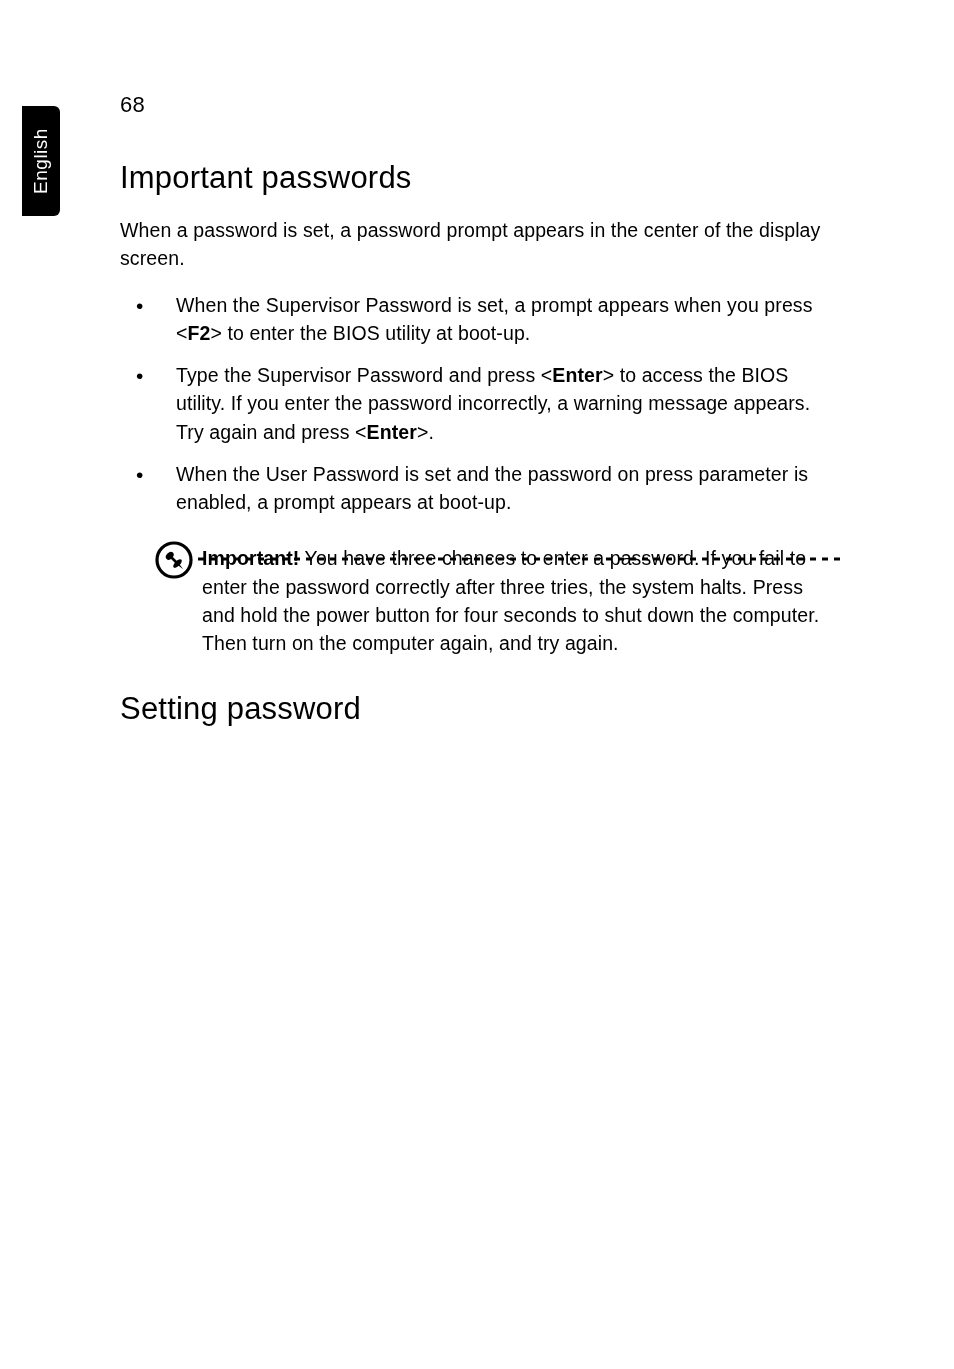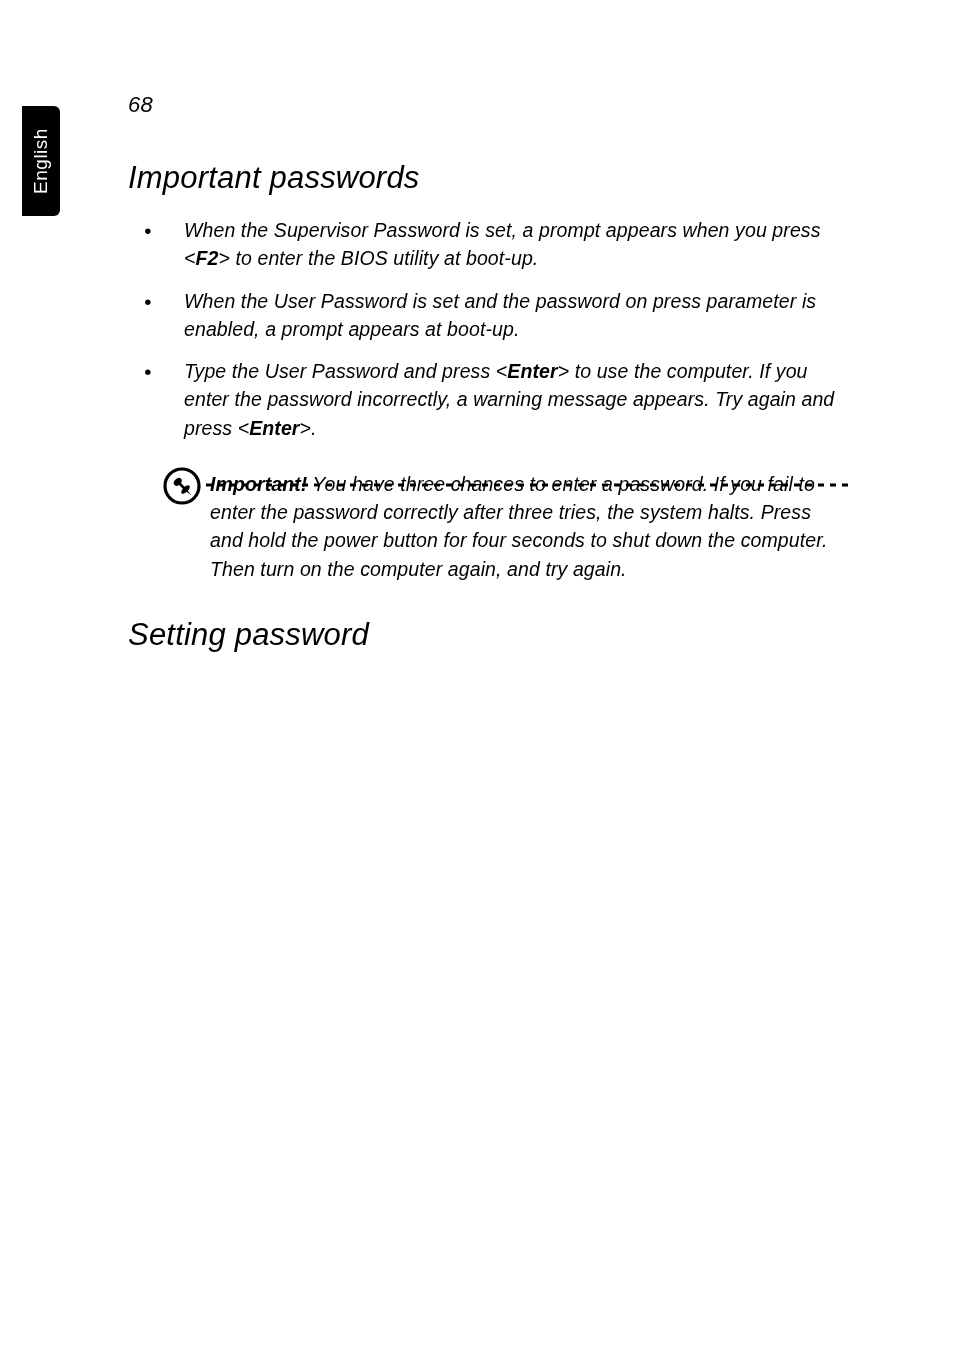--- a/index.html
+++ b/index.html
@@ -27,24 +27,23 @@
     .side-tab span {
       color: #fff;
       font-size: 19px;
       font-weight: 400;
       transform: rotate(-90deg);
       white-space: nowrap;
       letter-spacing: 0.5px;
     }
     .content {
       position: absolute;
-      left: 128px;
+      left: 120px;
       top: 92px;
       width: 720px;
-      font-style: italic;
     }
     .page-number {
       font-size: 22px;
       font-weight: 400;
       margin-bottom: 42px;
       letter-spacing: 0.3px;
     }
     .section-heading {
       font-size: 31px;
       font-weight: 400;
@@ -112,30 +111,31 @@
 <div class="side-tab">
   <span>English</span>
 </div>
 
 <div class="content">
 
   <div class="page-number">68</div>
 
   <h2 class="section-heading">Important passwords</h2>
 
+  <p class="body-text">When a password is set, a password prompt appears in the center of the display screen.</p>
 
   <ul class="bullets">
     <li>
       <span>When the Supervisor Password is set, a prompt appears when you press &lt;</span><span class="bold">F2</span><span>&gt; to enter the BIOS utility at boot-up.</span>
     </li>
     <li>
-      <span>When the User Password is set and the password on press parameter is enabled, a prompt appears at boot-up.</span>
+      <span>Type the Supervisor Password and press &lt;</span><span class="bold">Enter</span><span>&gt; to access the BIOS utility. If you enter the password incorrectly, a warning message appears. Try again and press &lt;</span><span class="bold">Enter</span><span>&gt;.</span>
     </li>
     <li>
-      <span>Type the User Password and press &lt;</span><span class="bold">Enter</span><span>&gt; to use the computer. If you enter the password incorrectly, a warning message appears. Try again and press &lt;</span><span class="bold">Enter</span><span>&gt;.</span>
+      <span>When the User Password is set and the password on press parameter is enabled, a prompt appears at boot-up.</span>
     </li>
   </ul>
 
   <div class="note-block">
     <div class="note-icon">
       <svg width="40" height="40" viewBox="0 0 40 40">
         <circle cx="20" cy="20" r="17" fill="none" stroke="#000" stroke-width="3.2"></circle>
         <g transform="translate(20,20) rotate(-45)">
           <ellipse cx="0" cy="-6" rx="4.5" ry="3.2" fill="#000"></ellipse>
           <rect x="-1.3" y="-5" width="2.6" height="10" fill="#000"></rect>

